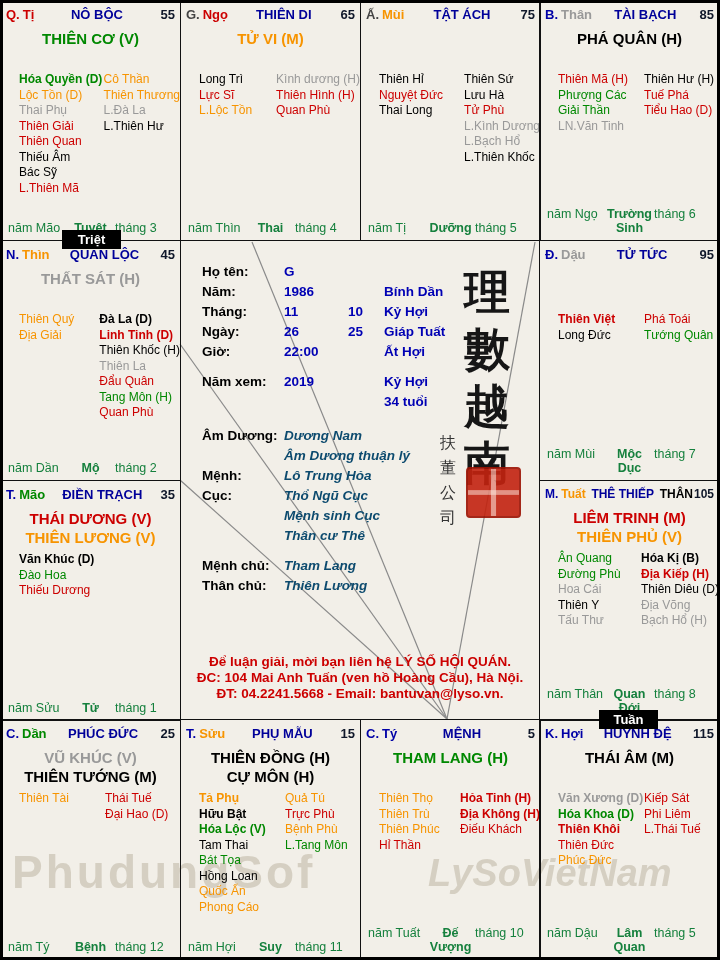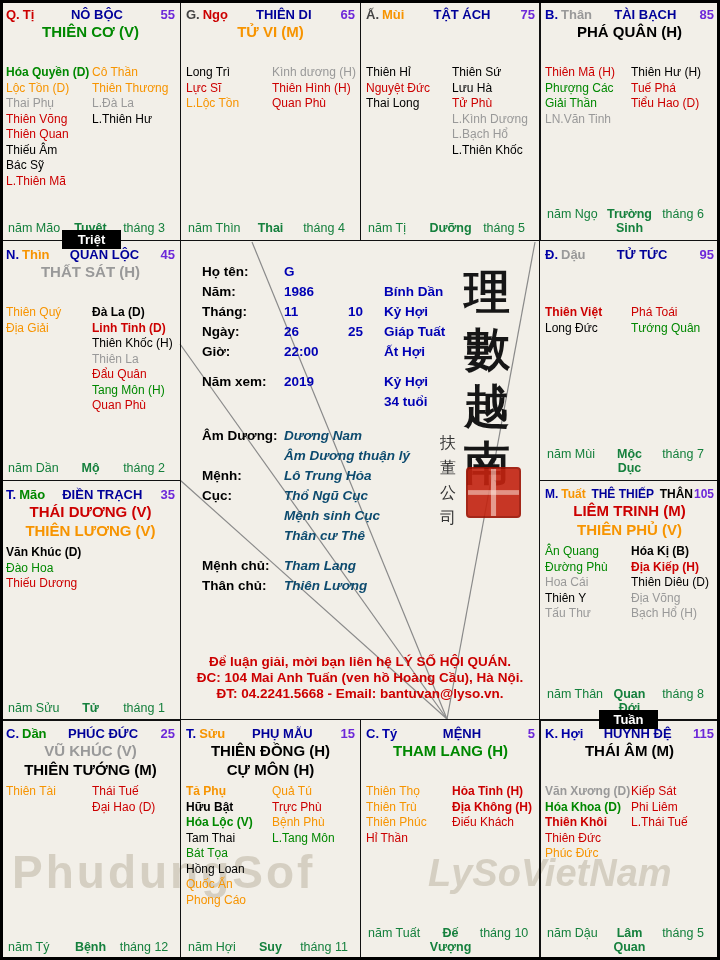--- a/index.html
+++ b/index.html
@@ -17,32 +17,32 @@
     background:transparent;overflow:hidden;z-index:2;}
   .p-ti{left:0;top:0}.p-ngo{left:180px;top:0}.p-mui{left:360px;top:0}.p-than{left:539px;top:0}
   .p-thin{left:0;top:240px}.p-dau{left:539px;top:240px}
   .p-mao{left:0;top:480px}.p-tuat{left:539px;top:480px}
   .p-dan{left:0;top:719px}.p-suu{left:180px;top:719px}.p-ty{left:360px;top:719px}.p-hoi{left:539px;top:719px}
   .chead{display:flex;align-items:baseline;padding:6px 5px 0 5px;font-weight:bold;font-size:13px;white-space:nowrap;}
   .p-tuat .chead{font-size:12px;}
   .branch{margin-left:3px;}
   .palace{flex:1;text-align:center;color:#000099;}
   .extra{color:#000;margin-right:1px;}
-  .num{color:#6d28d9;}
-  .mains{margin-top:0;text-align:center;font-weight:bold;font-size:15px;line-height:19px;min-height:41px;}
+  .num{color:#0f172a;}
+  .mains{margin-top:7px;text-align:center;font-weight:bold;font-size:15px;line-height:19px;min-height:41px;}
   .scols{display:flex;margin-top:2px;font-size:12px;line-height:15.5px;}
   .scol{white-space:nowrap;}
-  .s1{width:86px;padding-left:5px;}
+  .s1{width:86px;padding-left:18px;}
   .s2{flex:1;}
   .star{white-space:nowrap;}
   .cfoot{position:absolute;left:0;right:0;bottom:5px;display:flex;align-items:baseline;
     font-size:12.5px;padding:0 7px;color:#15803d;}
   .nam{min-width:58px;}
   .van{flex:1;text-align:center;font-weight:bold;}
-  .thang{min-width:58px;text-align:center;margin-top:36px;}
+  .thang{min-width:58px;text-align:left;margin-top:36px;}
   
   .red{color:#cc0000}.orange{color:#f79400}.green{color:#008800}.gray{color:#999}
   .black{color:#000}.navy{color:#0000a6}.dark{color:#444}.b{font-weight:bold}
   
   .center{position:absolute;left:180px;top:240px;width:360px;height:360px;z-index:2;}
   .info-top{position:absolute;left:22px;top:22px;font-size:13.5px;font-weight:bold;}
   .info-bottom{position:absolute;left:22px;top:186px;font-size:13.5px;font-weight:bold;}
   .crow{line-height:20px;white-space:nowrap;}
   .crow.gap{margin-top:10px;}
   .cc-label{display:inline-block;width:82px;color:#000;}
@@ -92,21 +92,21 @@
       <span class="num">55</span>
     </div>
     <div class="mains">
         <div class="main green">THIÊN CƠ (V)</div>
       </div>
     <div class="scols">
       <div class="scol s1">
           <div class="star green b">Hóa Quyền (D)</div>
           <div class="star orange">Lộc Tồn (D)</div>
           <div class="star gray">Thai Phụ</div>
-          <div class="star red">Thiên Võng</div>
+          <div class="star red">Thiên Giải</div>
           <div class="star red">Thiên Quan</div>
           <div class="star black">Thiếu Âm</div>
           <div class="star black">Bác Sỹ</div>
           <div class="star red">L.Thiên Mã</div>
         </div>
       <div class="scol s2">
           <div class="star orange">Cô Thần</div>
           <div class="star orange">Thiên Thương</div>
           <div class="star gray">L.Đà La</div>
           <div class="star black">L.Thiên Hư</div>

